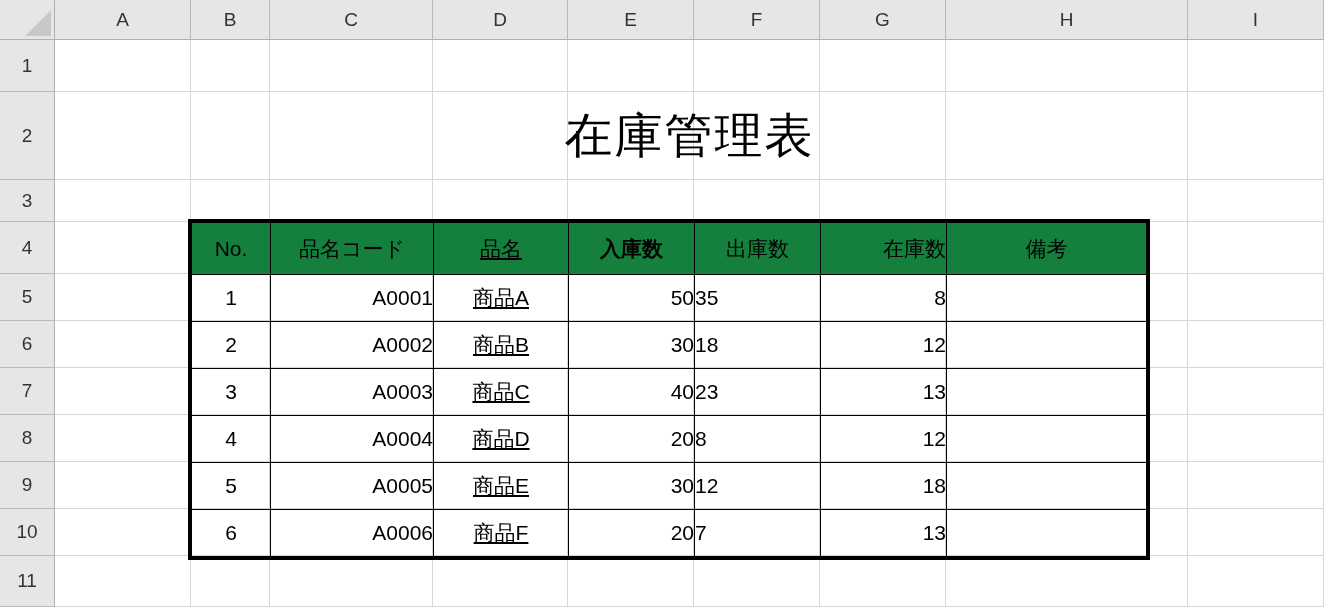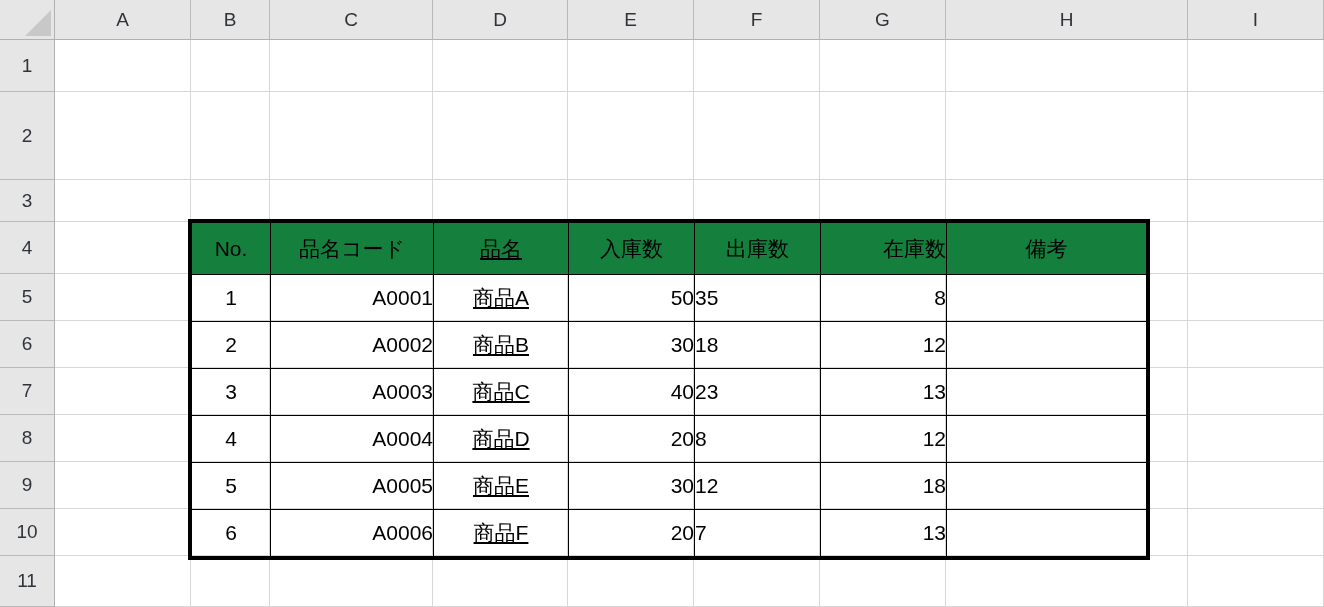--- a/index.html
+++ b/index.html
@@ -127,28 +127,29 @@
       <div class="hline" style="top: 233px;"></div>
       <div class="hline" style="top: 280px;"></div>
       <div class="hline" style="top: 327px;"></div>
       <div class="hline" style="top: 374px;"></div>
       <div class="hline" style="top: 421px;"></div>
       <div class="hline" style="top: 468px;"></div>
       <div class="hline" style="top: 515px;"></div>
       <div class="hline" style="top: 566px;"></div>
     </div>
 
+  <div class="doc-title">在庫管理表</div>
 
   <table class="data-table">
     <thead>
       <tr>
         <th class="c-no">No.</th>
         <th class="c-code">品名コード</th>
         <th class="c-name">品名</th>
-        <th class="c-in" style="padding-right:0;">入庫数</th>
+        <th class="c-in" style="padding-right:0;font-weight:bold;">入庫数</th>
         <th class="c-out" style="text-align:center;padding-right:0;">出庫数</th>
         <th class="c-stock" style="text-align:right;padding-right:0;">在庫数</th>
         <th class="c-note">備考</th>
       </tr>
     </thead>
     <tbody id="table-body">
         <tr>
           <td class="c-no">1</td>
           <td class="c-code">A0001</td>
           <td class="c-name">商品A</td>

